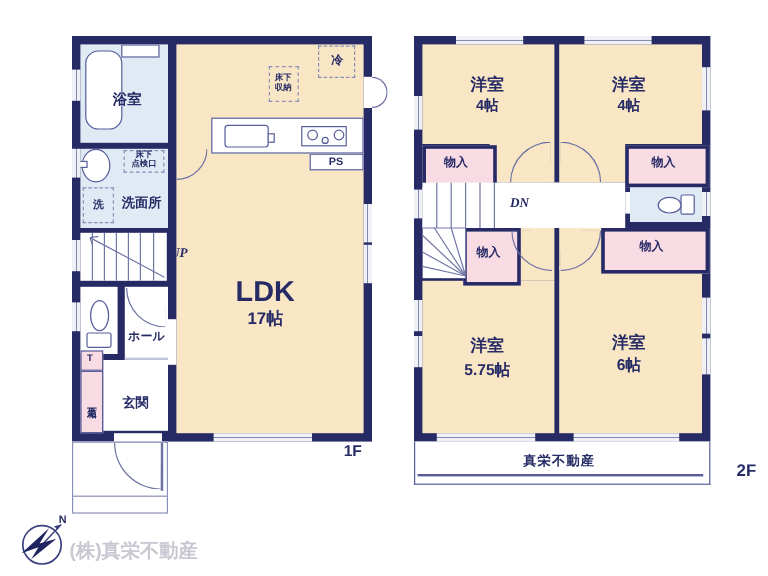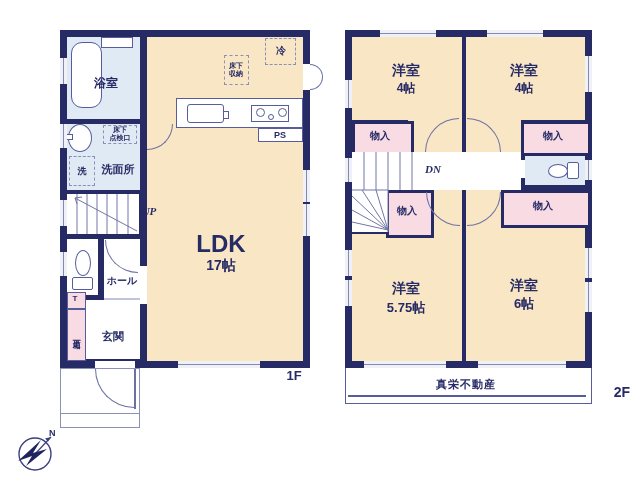--- a/index.html
+++ b/index.html
@@ -203,14 +203,15 @@
   <div class="lbl" style="left:466px;top:385px;font-size:11px;letter-spacing:1px;">真栄不動産</div>
   <div class="lbl" style="left:578px;top:392px;font-size:14px;margin-left:44px;">2F</div>
 
   <svg class="abs" style="left:13px;top:427px;" width="46" height="48" viewBox="0 0 46 48">
     <circle cx="22" cy="27" r="16" fill="none" stroke="#3a3f7d" stroke-width="1.4"></circle>
     <line x1="22" y1="27" x2="38" y2="10" stroke="#3a3f7d" stroke-width="1.2"></line>
     <path d="M38 10 l-6 1.5 3 3 z" fill="#3a3f7d"></path>
     <path d="M5 34 L28 13 L20 26 L34 22 L13 39 L19 29 Z" fill="#1f2460"></path>
     <text x="36" y="9" font-size="9" font-weight="bold" fill="#262b66" font-family="Liberation Sans, sans-serif">N</text>
   </svg>
+  <div class="company" style="left:58px;top:449px;">(株)真栄不動産</div>
 
 </div>
 
 </body></html>

